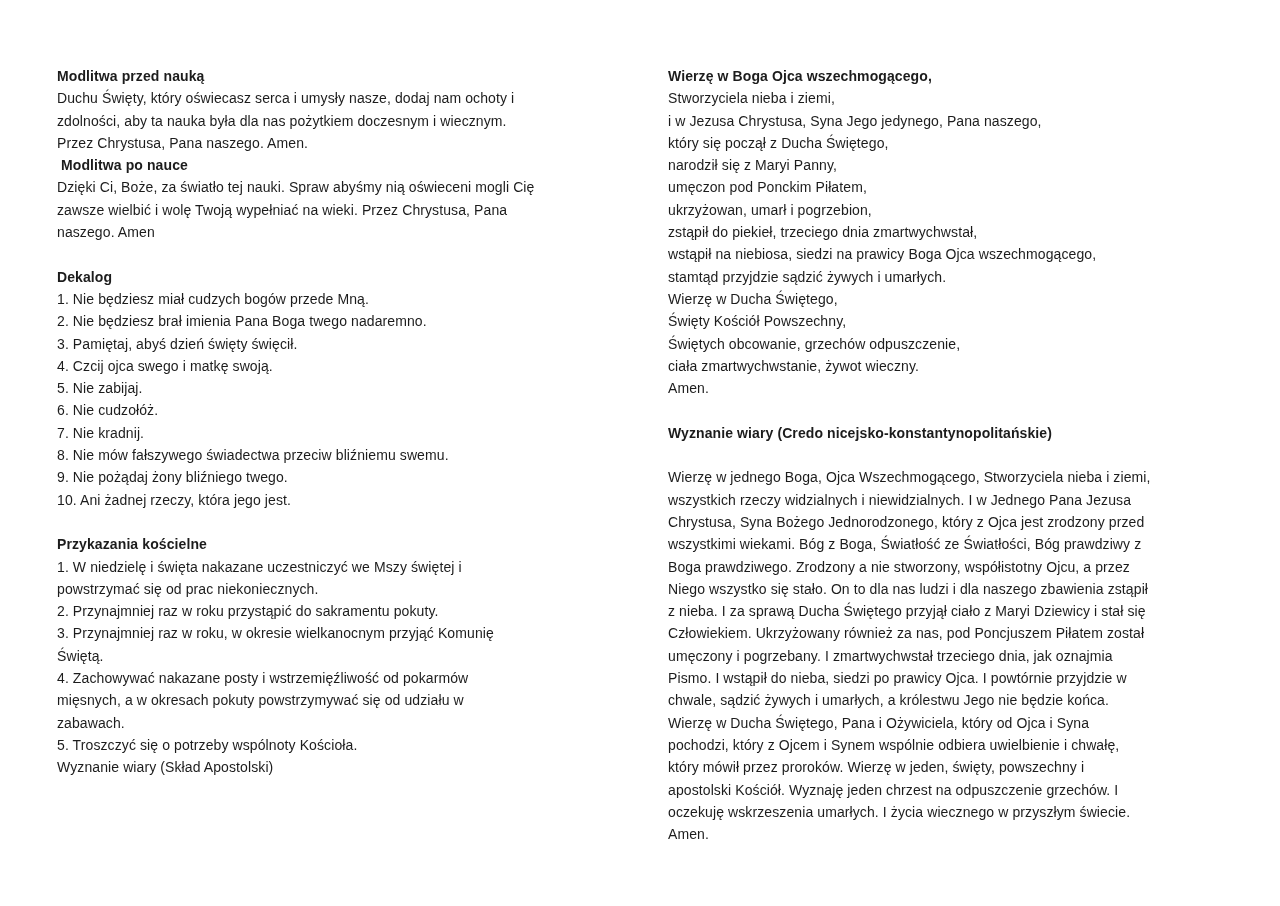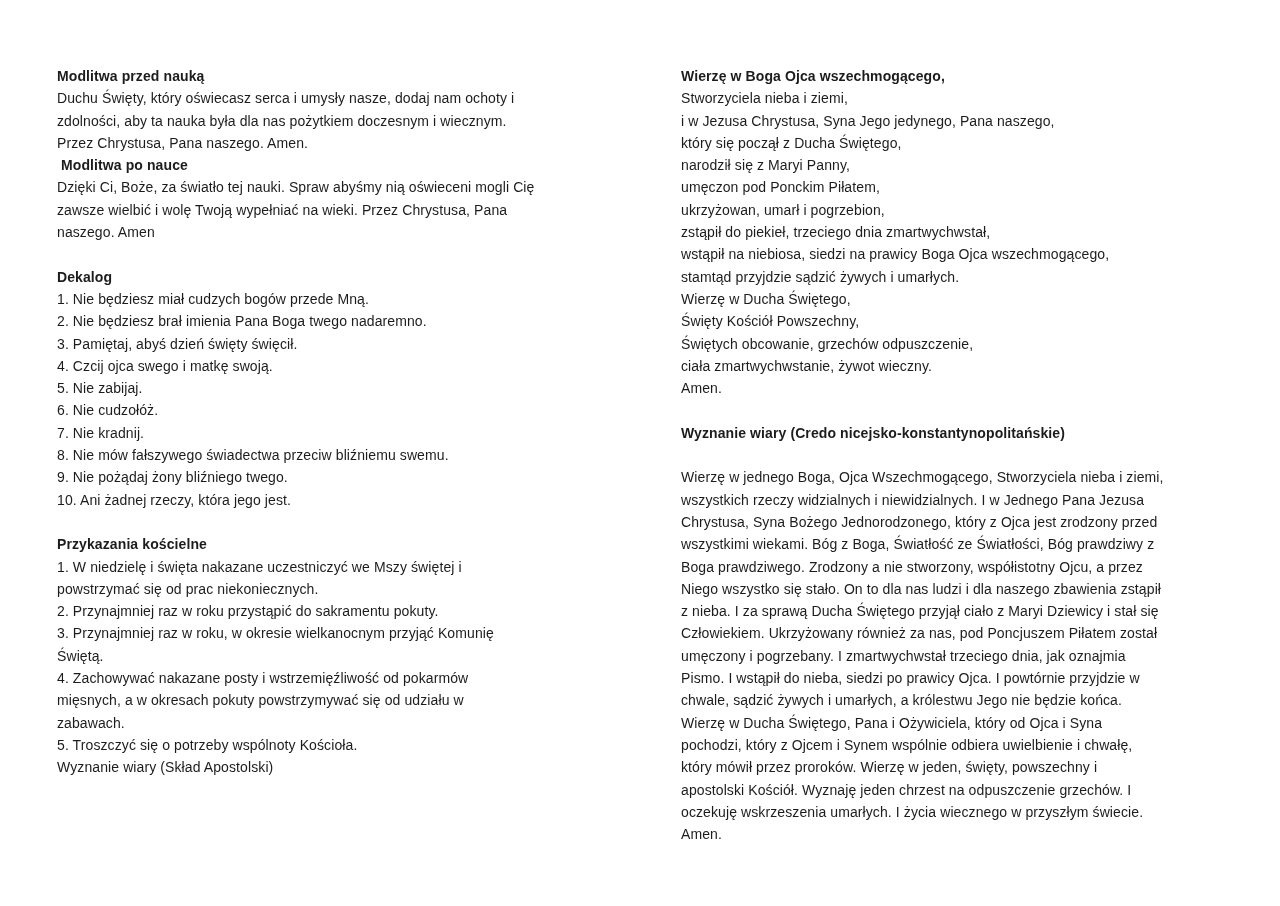--- a/index.html
+++ b/index.html
@@ -22,21 +22,21 @@
   }
   .col {
     position: absolute;
     top: 65px;
     font-size: 14px;
     line-height: 22.3px;
     white-space: pre;
     letter-spacing: 0.1px;
   }
   .col-left  { left: 57px;  width: 600px; }
-  .col-right { left: 668px; width: 600px; margin-left: 13px; }
+  .col-right { left: 668px; width: 600px; }
   .line {
     height: 22.3px;
     font-weight: 400;
   }
   .line.heading { font-weight: 700; }
   .line.blank   { }
 </style>
 </head>
 <body>
 

